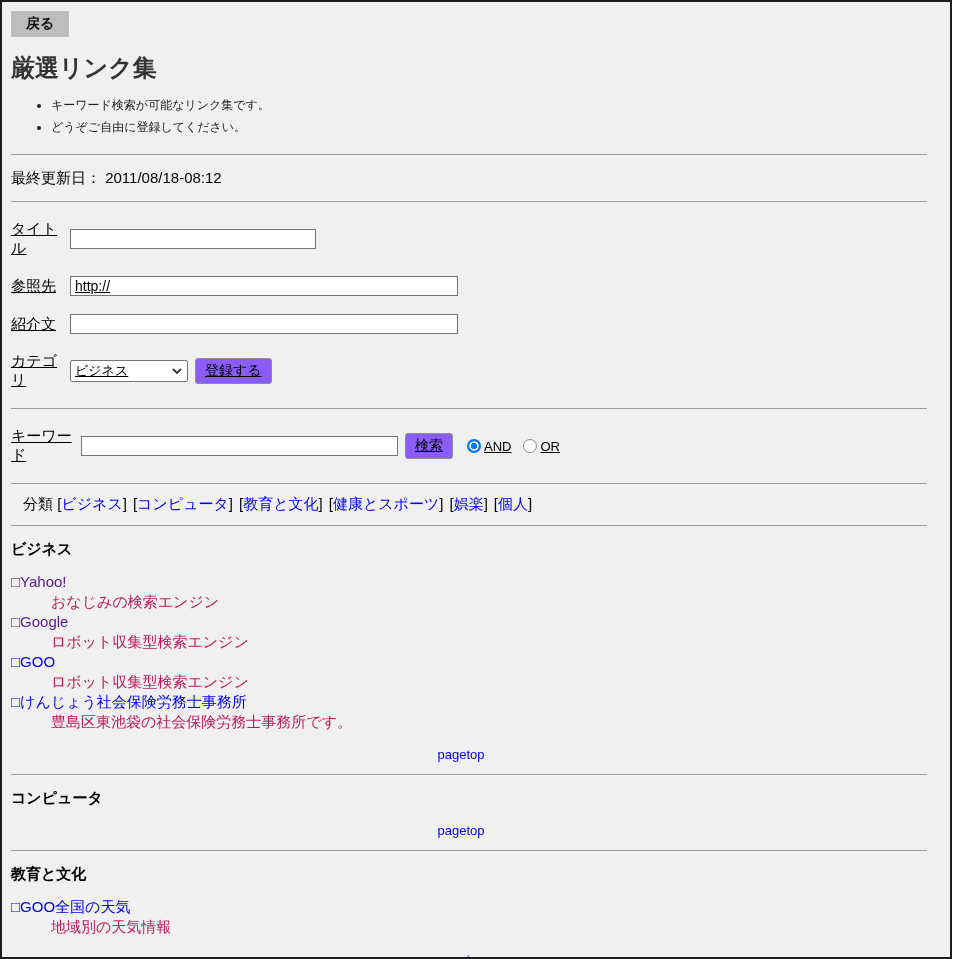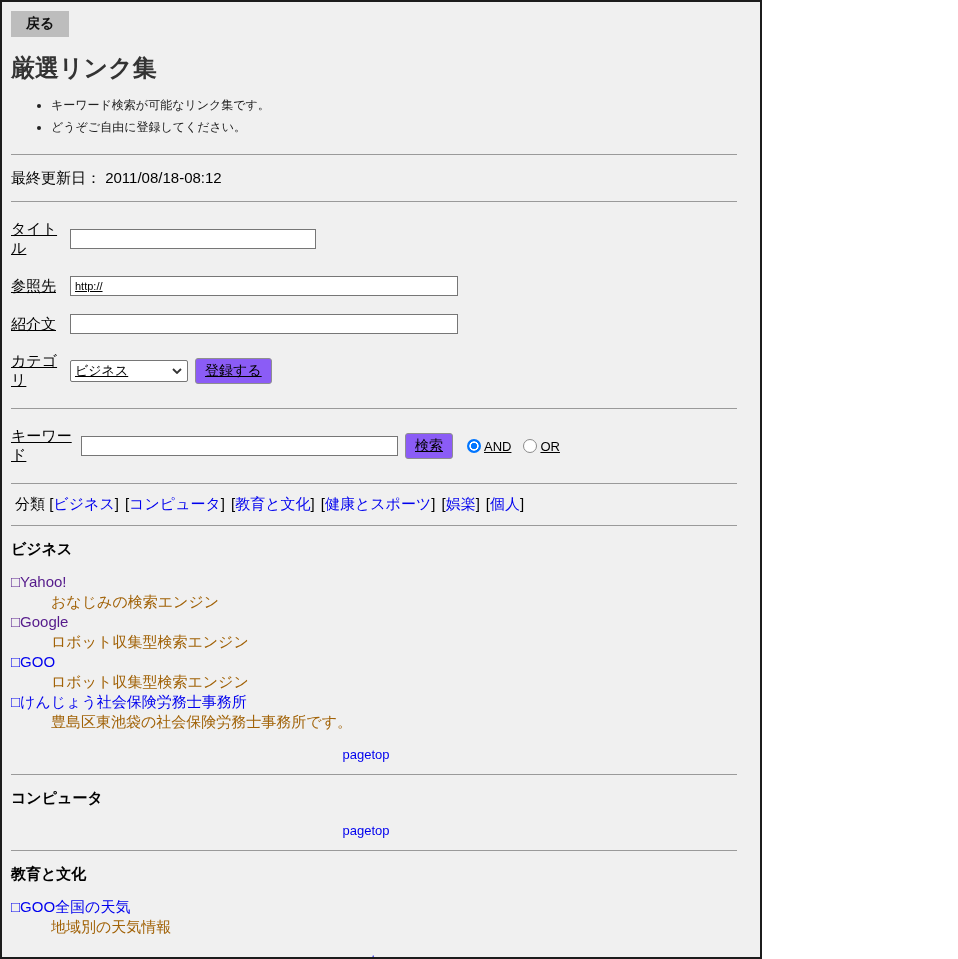--- a/index.html
+++ b/index.html
@@ -2,21 +2,21 @@
 <html lang="ja"><head>
 <meta charset="utf-8">
 <style>
   * { box-sizing: border-box; margin: 0; padding: 0; }
   html,body { background:#fff; }
   body {
     font-family: "Liberation Sans", sans-serif;
     color:#000;
   }
   .page {
-    width: 762px;
+    width: 952px;
     height: 959px;
     background: #f0f0f0;
     border: 2px solid #1c1c1c;
     overflow: hidden;
     padding: 0 23px 0 9px;
   }
   
   .back-btn {
     display: inline-block;
     margin-top: 9px;
@@ -50,21 +50,21 @@
   .stats { font-size: 15px; line-height: 24px; }
   
   .form-row { display: flex; align-items: center; margin: 18px 0; font-size: 15px; text-decoration: underline; }
   .form-row .lbl { width: 59px; flex: 0 0 59px; }
   .form-row .lbl-wide { width: 70px; flex: 0 0 70px; }
   input[type="text"] {
     height: 20px;
     border: 1px solid #767676;
     background: #fff;
     font-family: "Liberation Sans", sans-serif;
-    font-size: 11px;
+    font-size: 14px;
     padding: 1px 4px;
   }
   .in-title { width: 246px; }
   .in-url, .in-desc { width: 388px; }
   .in-keyword { width: 317px; }
   .fake-select {
     width: 118px;
     height: 22px;
     border: 1px solid #767676;
     border-radius: 2px;
@@ -89,31 +89,31 @@
   }
   
   .radio-group { display: inline-flex; align-items: center; margin-left: 14px; font-size: 13px; }
   .radio { width: 14px; height: 14px; border-radius: 50%; margin-right: 3px; }
   .radio.checked {
     background: radial-gradient(circle, #0075ff 0 29%, #ffffff 33% 44%, #0075ff 50% 100%);
   }
   .radio.unchecked { background: #fff; border: 1px solid #8a8a8a; }
   .radio-label { margin-right: 12px; }
   
-  .cat-nav { font-size: 15px; margin: 9px 4px; }
+  .cat-nav { font-size: 15px; margin: 9px 12px; }
   .cat-nav a { color: #0000ee; text-decoration: none; }
   .bracket { color: #000; }
   .cat-item { margin-right: 6px; }
   
   .section-heading { font-size: 15px; font-weight: bold; margin-top: 14px; color:#000; }
   .link-list { margin-top: 13px; font-size: 15px; }
   .link-line { line-height: 20px; }
   .link-line a { color: #0000ee; text-decoration: none; }
   .link-line a.visited { color: #551a8b; }
-  .link-desc { line-height: 20px; margin-left: 40px; color: #a16207; }
+  .link-desc { line-height: 20px; margin-left: 40px; color: #be185d; }
   .pagetop-row { text-align: center; margin: 13px 16px 2px 0; }
   .pagetop-row a { color: #0000ee; text-decoration: none; font-size: 13px; }
 </style>
 </head>
 <body>
 
 <div class="page">
 
   <button class="back-btn">戻る</button>
 

